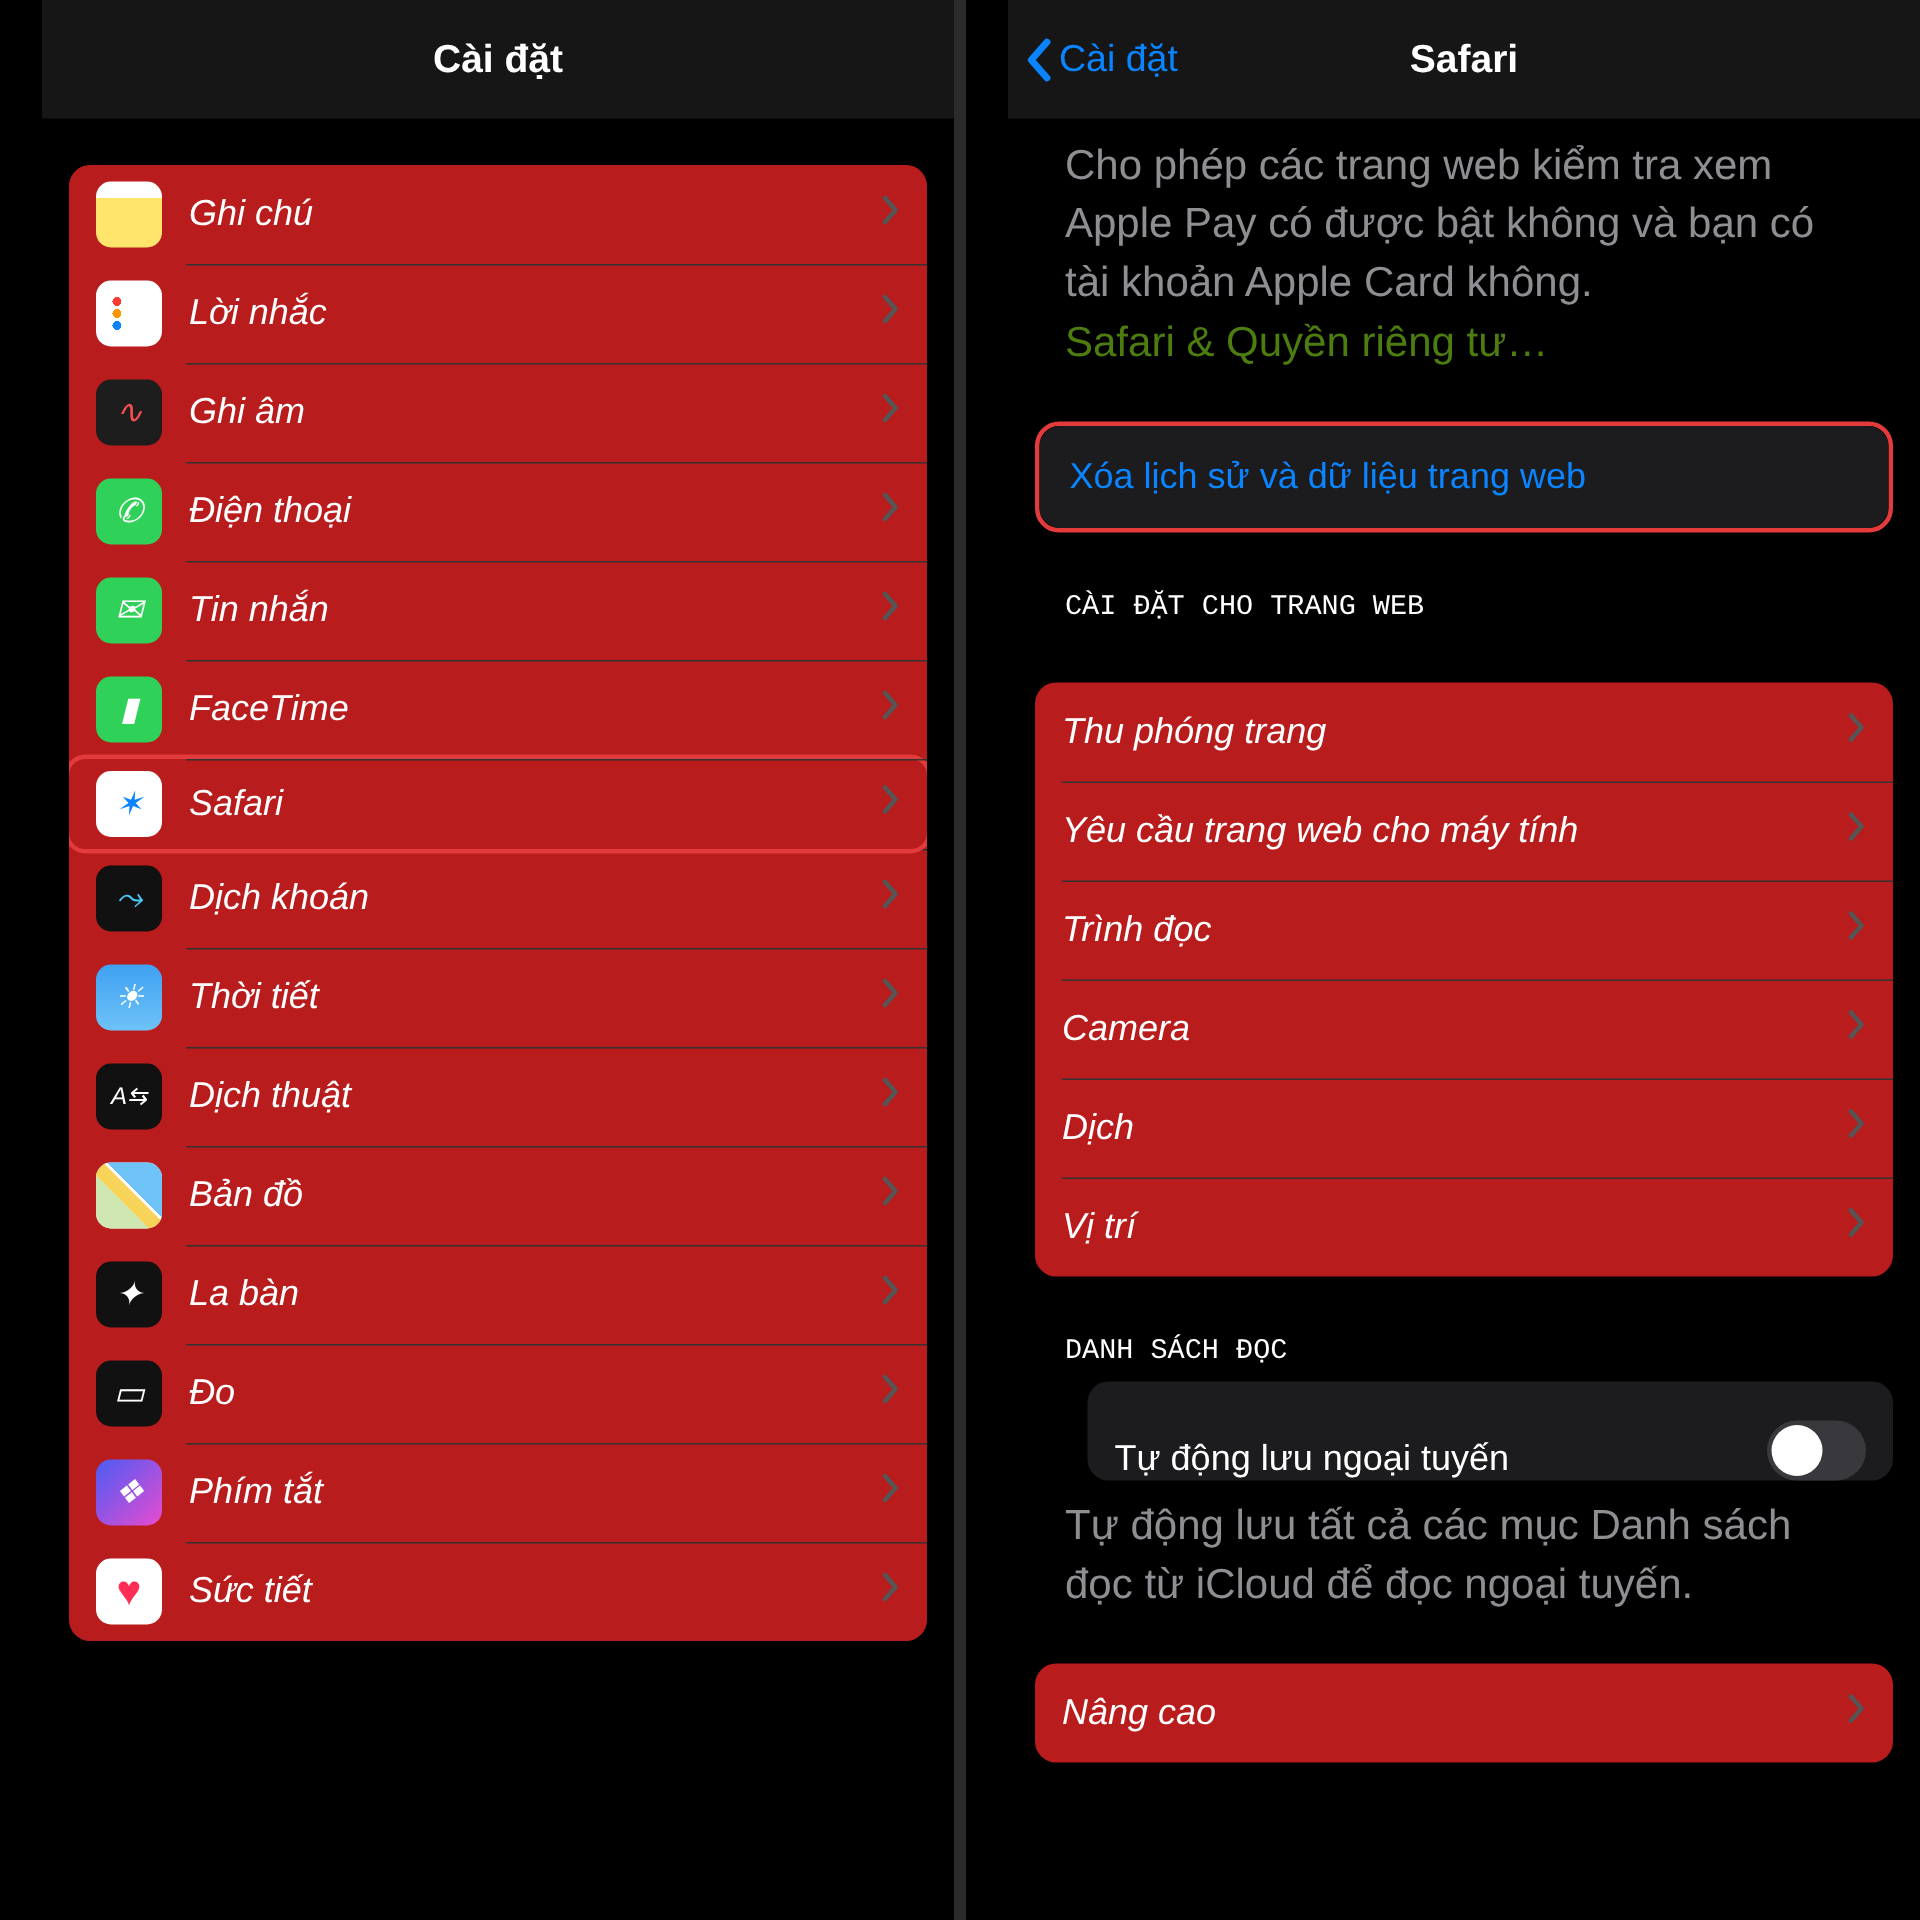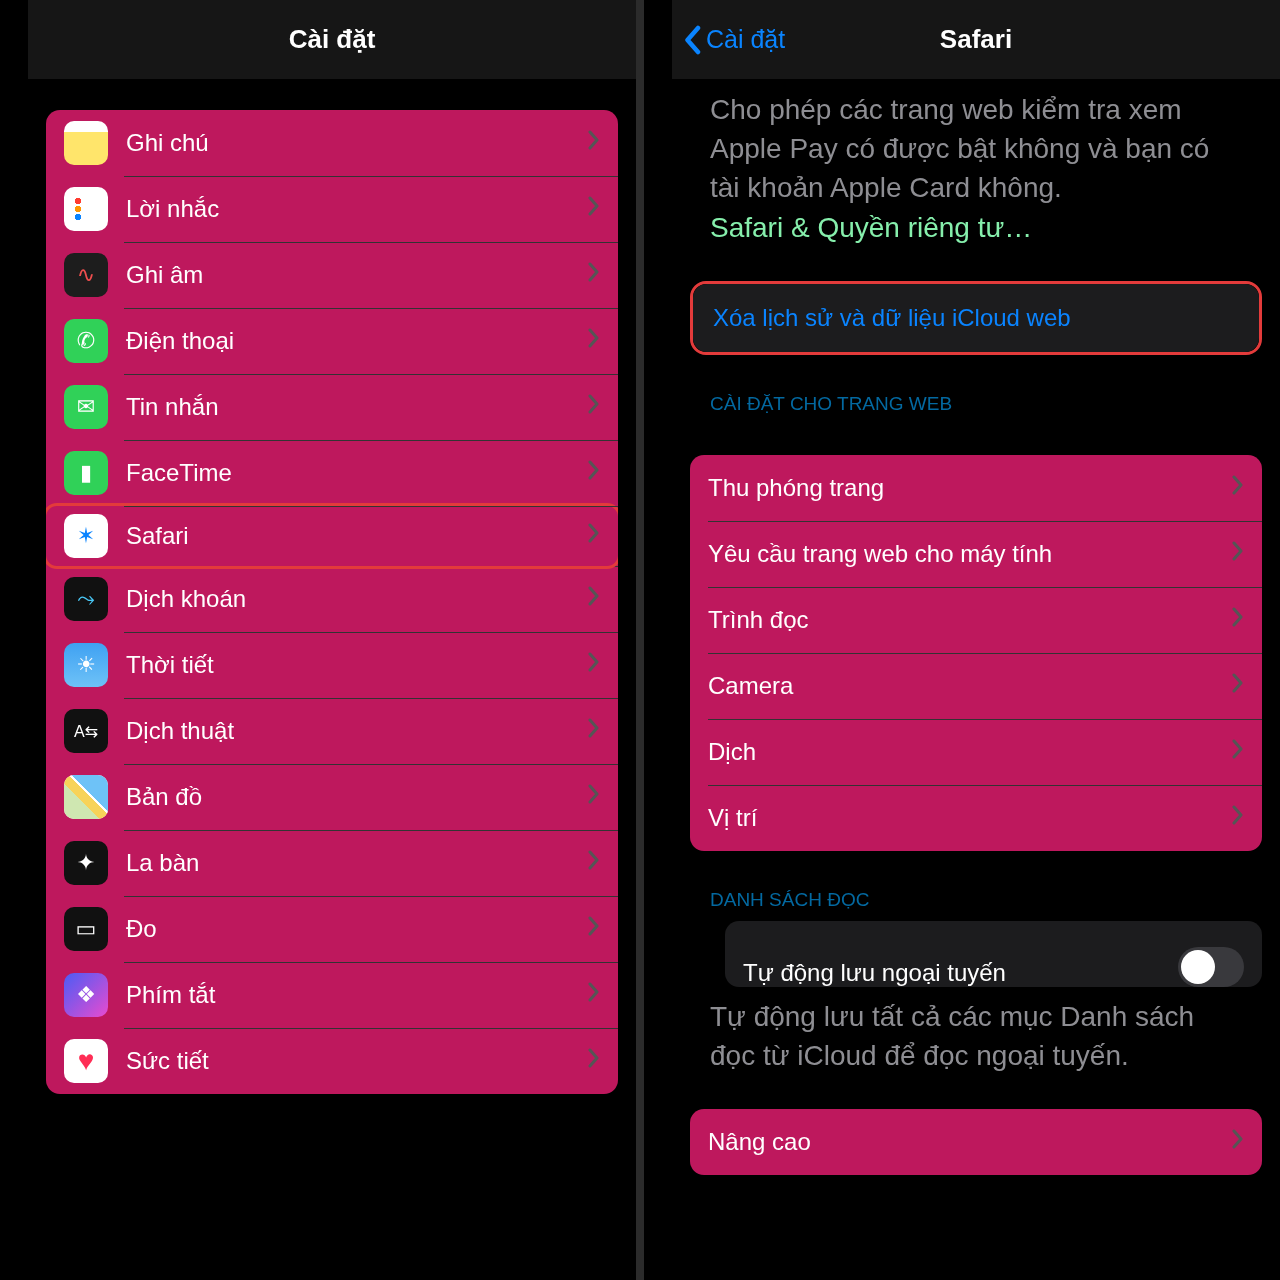--- a/index.html
+++ b/index.html
@@ -48,24 +48,25 @@
   }
   .nav-back svg { width: 20px; height: 30px; margin-right: 4px; }
 
   .content {
     padding: 0 18px;
     height: calc(100% - 80px);
     overflow-y: hidden;
   }
 
   .list-group {
-    background: #be185d;
+    background: #b91c1c;
     border-radius: 14px;
     overflow: hidden;
     margin-top: 30px;
+    font-style: italic;
   }
   .list-row {
     display: flex;
     align-items: center;
     height: 66px;
     padding: 0 18px;
     cursor: pointer;
     position: relative;
   }
   .list-row + .list-row::before {
@@ -108,27 +109,28 @@
     position: relative;
     z-index: 2;
   }
 
   .footer-text {
     color: #8e8e93;
     font-size: 28px;
     line-height: 1.4;
     padding: 10px 20px 0 20px;
   }
-  .footer-link { color: #86efac; }
+  .footer-link { color: #4d7c0f; }
 
   .section-header {
-    color: #0369a1;
+    color: #ffffff;
     font-size: 19px;
     padding: 38px 20px 10px 20px;
     text-transform: uppercase;
+    font-family: Liberation Mono, monospace;
   }
 
   .clear-btn {
     background: #1c1c1e;
     border-radius: 14px;
     padding: 20px 20px;
     color: #0a84ff;
     font-size: 24px;
     cursor: pointer;
     margin-top: 34px;
@@ -327,21 +329,21 @@
     <div class="navbar-title">Safari</div>
   </div>
   <div class="content">
 
     <div class="footer-text">
       <span>Cho phép các trang web kiểm tra xem Apple Pay có được bật không và bạn có tài khoản Apple Card không.</span><br>
       <span class="footer-link">Safari &amp; Quyền riêng tư…</span>
     </div>
 
     <div class="clear-wrap" style="margin-top:34px;">
-      <div class="clear-btn" style="margin-top:0">Xóa lịch sử và dữ liệu iCloud web</div>
+      <div class="clear-btn" style="margin-top:0">Xóa lịch sử và dữ liệu trang web</div>
     </div>
 
     <div class="section-header">CÀI ĐẶT CHO TRANG WEB</div>
 
     <div class="list-group" id="right-settings-list">
         <div class="list-row no-icon">
           <div class="row-label">Thu phóng trang</div>
           <div class="chevron"><svg viewBox="0 0 12 20">
               <path d="M2 2 L9 10 L2 18" stroke="#555" stroke-width="3" fill="none" stroke-linecap="round" stroke-linejoin="round"></path>
             </svg></div>

